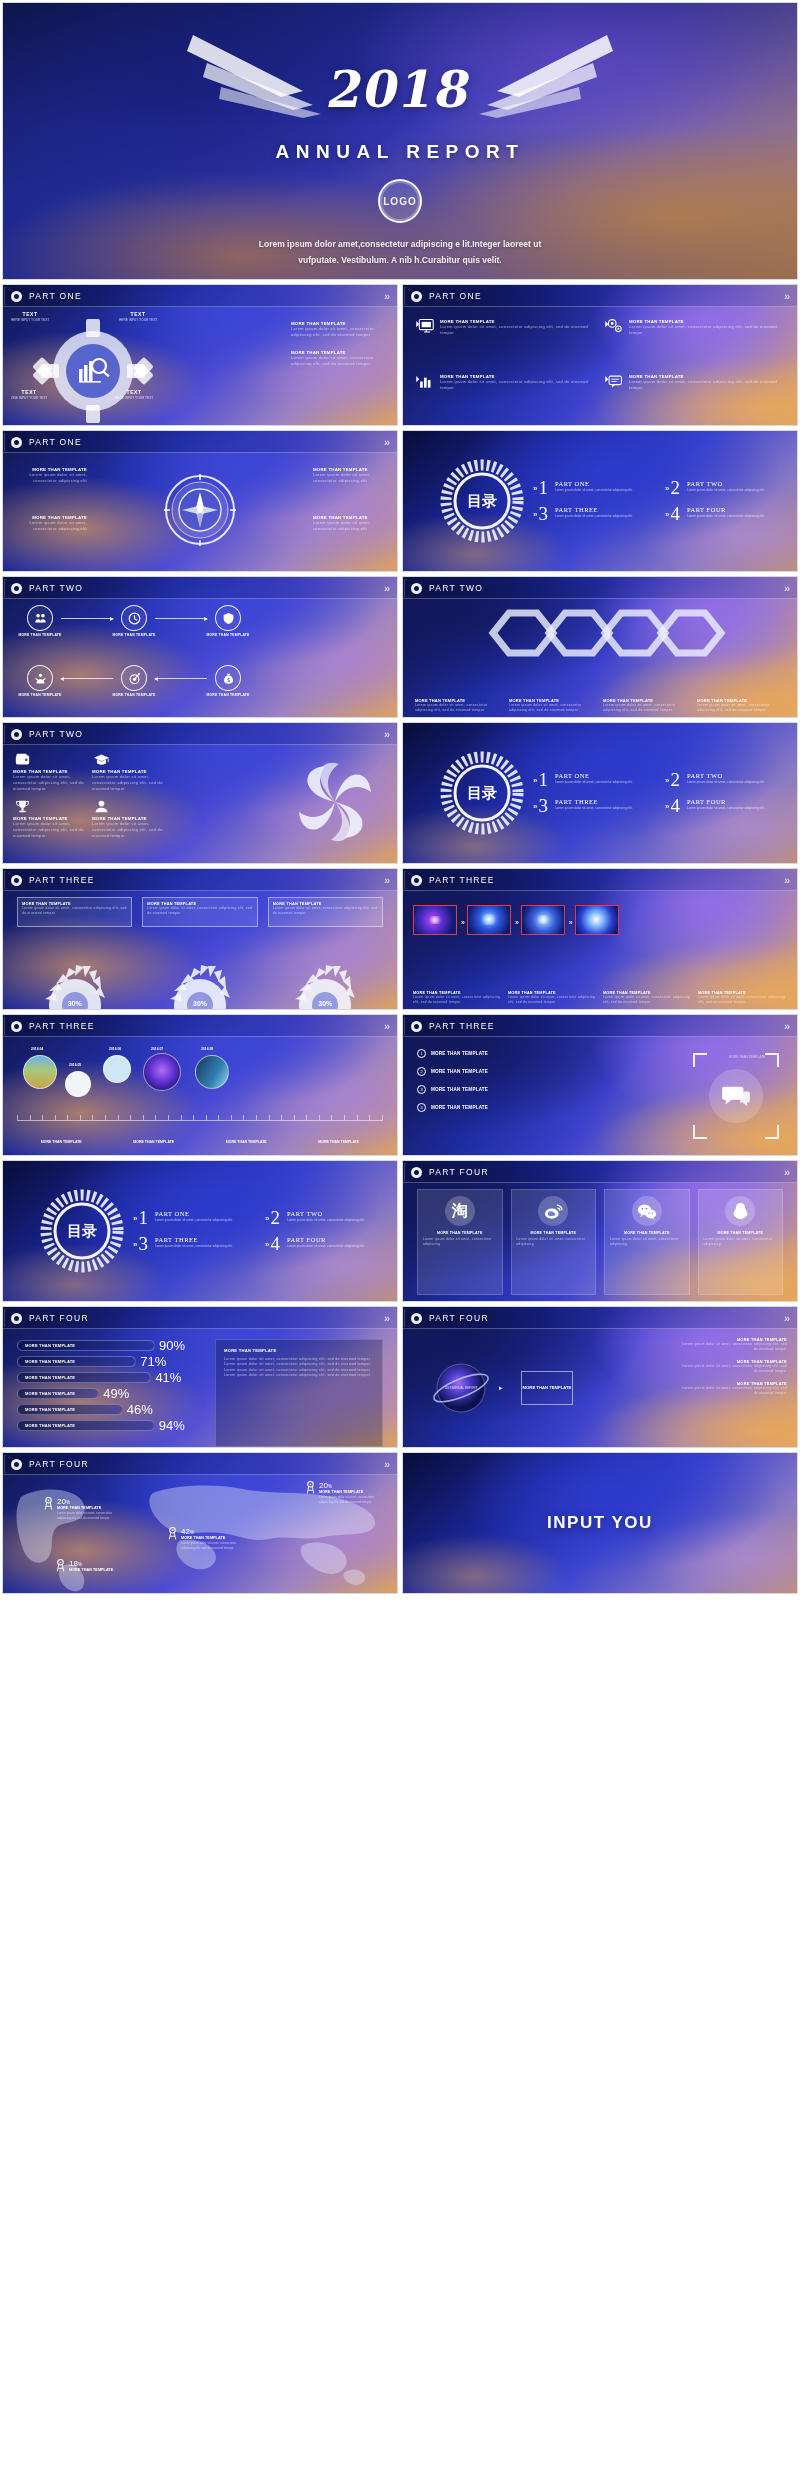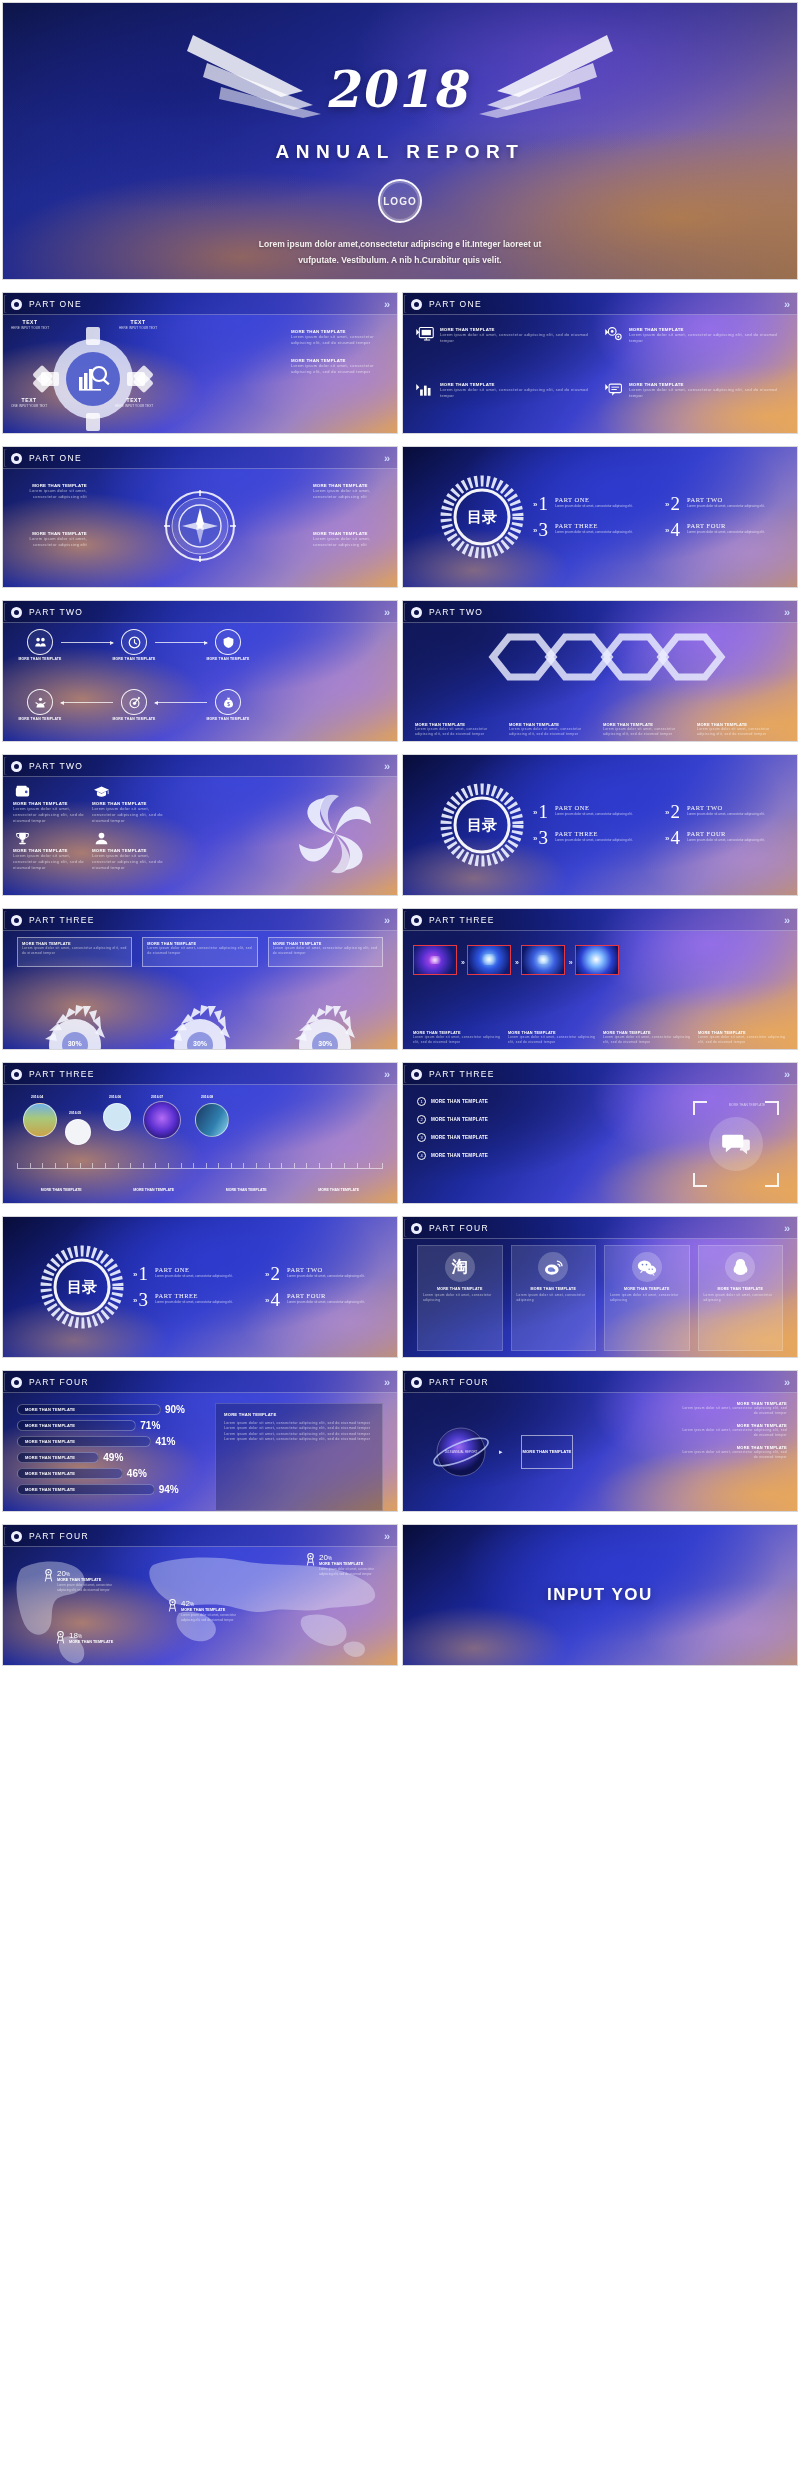--- a/index.html
+++ b/index.html
@@ -4,21 +4,21 @@
 <style>
   * { margin:0; padding:0; box-sizing:border-box; }
   html,body { background:#ffffff; }
   body {
     width:800px; height:2484px;
     font-family:"Liberation Sans", sans-serif;
     position:relative; overflow:hidden;
   }
 
   
-  .deck { width:800px; height:2484px; display:flex; flex-direction:column; gap:12px; padding:2px; }
+  .deck { width:800px; height:2484px; display:flex; flex-direction:column; gap:4px; padding:2px; }
   .row { display:flex; gap:4px; }
   .slide {
     position:relative; overflow:hidden;
     border:1px solid #d8d8dc;
     background:#1a2a7a;
   }
   .slide.full { width:796px; height:278px; }
   .slide.half { width:396px; height:142px; }
 
   
@@ -191,21 +191,21 @@
              display:flex; flex-direction:column; align-items:center; }
   .socicon { width:30px; height:30px; border-radius:50%; background:rgba(255,255,255,.22);
              display:flex; align-items:center; justify-content:center; margin-bottom:5px; }
 
   
   .barwrap { position:absolute; left:14px; top:10px; width:168px; }
   .barrow { position:relative; height:13px; margin-bottom:3px; display:flex; align-items:center; }
   .bar { height:11px; border-radius:6px; background:linear-gradient(90deg, rgba(10,18,70,.72), rgba(40,52,150,.55));
          border:1px solid rgba(255,255,255,.28); display:flex; align-items:center; padding-left:7px; }
   .barlbl { font-size:4px; font-weight:700; color:#fff; letter-spacing:.2px; white-space:nowrap; }
-  .barpct { font-size:10px; color:#fff; margin-left:4px; font-weight:700; }
+  .barpct { font-size:13px; color:#fff; margin-left:4px; font-weight:400; }
   .sidebox { position:absolute; right:14px; top:10px; width:168px; height:108px;
              background:rgba(10,16,60,.30); border:1px solid rgba(255,255,255,.18); padding:8px; }
 
   
   .orbit { position:absolute; left:28px; top:50%; transform:translateY(-50%); width:60px; height:60px; }
   .mtbox { position:absolute; left:118px; top:50%; transform:translateY(-50%); width:52px; height:34px;
            border:1px solid rgba(255,255,255,.55); display:flex; align-items:center; justify-content:center;
            text-align:center; font-size:4.2px; font-weight:700; color:#fff; line-height:1.4; }
   .rtlist { position:absolute; right:10px; top:8px; width:110px; }
   .rtlist .rt-item { margin-bottom:7px; }

